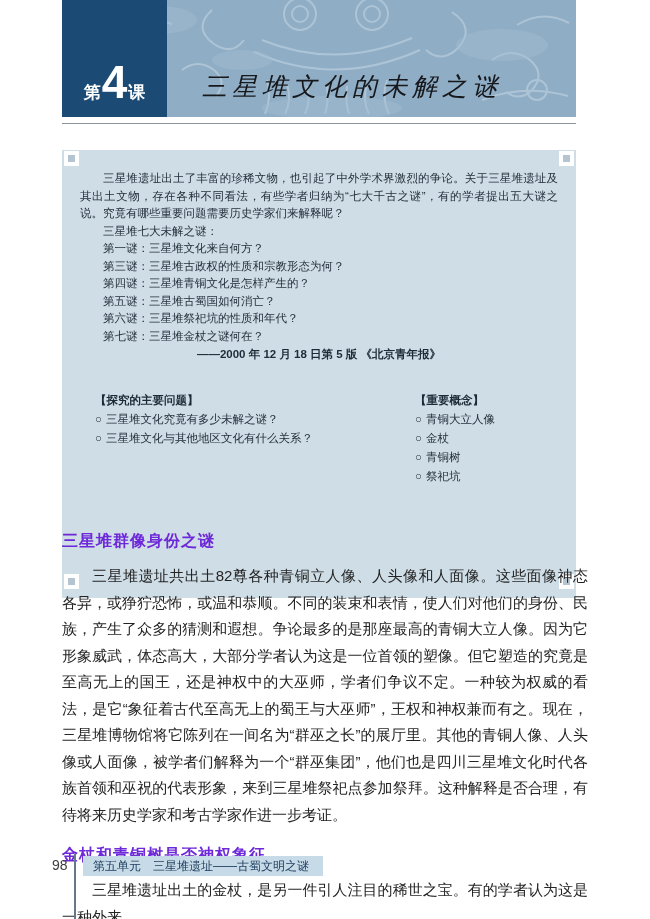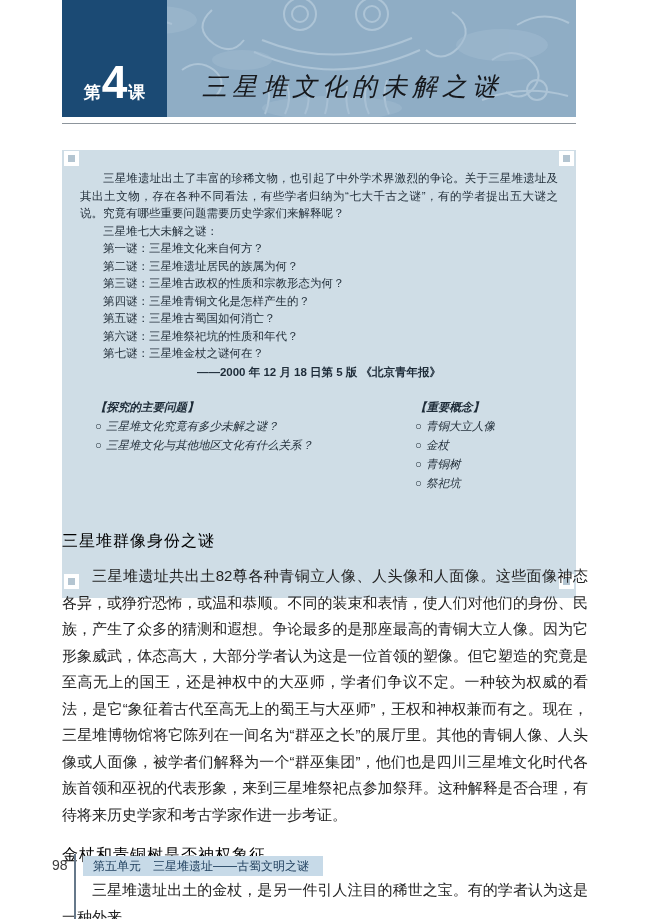--- a/index.html
+++ b/index.html
@@ -83,41 +83,40 @@
   .list-intro { padding-left: 2em; }
   .mystery { padding-left: 2em; }
   .citation {
     text-align: center;
     font-weight: 700;
     color: #1d2b38;
     margin-top: 1px;
   }
   .columns {
     display: flex;
-    margin-top: 17px;
+    margin-top: 27px;
     line-height: 19px;
-    font-style: italic;
   }
   .col-left { flex: 0 0 335px; padding-left: 15px; }
   .col-right { flex: 1; }
   .col-head { font-weight: 700; color: #1d2b38; }
   .bullet-item { display: flex; }
   .bullet-item .bullet { margin-right: 4px; }
 
   
   .content {
     position: absolute;
     left: 62px; top: 531px;
     width: 526px;
     color: #242424;
   }
   .section-heading {
     font-size: 16px;
-    font-weight: 400;
-    color: #000000;
+    font-weight: 700;
+    color: #6d28d9;
     margin-bottom: 11px;
     letter-spacing: 1px;
   }
   .section-para {
     font-size: 15px;
     line-height: 26.5px;
     text-indent: 2em;
     text-align: justify;
     margin-bottom: 17px;
   }
@@ -209,21 +208,20 @@
       </div>
     <div class="corner br">
         <span class="dot"></span>
       </div>
 
     <p class="intro-para">三星堆遗址出土了丰富的珍稀文物，也引起了中外学术界激烈的争论。关于三星堆遗址及其出土文物，存在各种不同看法，有些学者归纳为“七大千古之谜”，有的学者提出五大谜之说。究竟有哪些重要问题需要历史学家们来解释呢？</p>
     <p class="list-intro">三星堆七大未解之谜：</p>
 
     <div class="mysteries">
       <div class="mystery">第一谜：三星堆文化来自何方？</div>
-      <div class="mystery">第二谜：三星堆遗址居民的族属为何？</div>
       <div class="mystery">第三谜：三星堆古政权的性质和宗教形态为何？</div>
       <div class="mystery">第四谜：三星堆青铜文化是怎样产生的？</div>
       <div class="mystery">第五谜：三星堆古蜀国如何消亡？</div>
       <div class="mystery">第六谜：三星堆祭祀坑的性质和年代？</div>
       <div class="mystery">第七谜：三星堆金杖之谜何在？</div>
     </div>
 
     <p class="citation">——2000 年 12 月 18 日第 5 版 《北京青年报》</p>
 
     <div class="columns">

